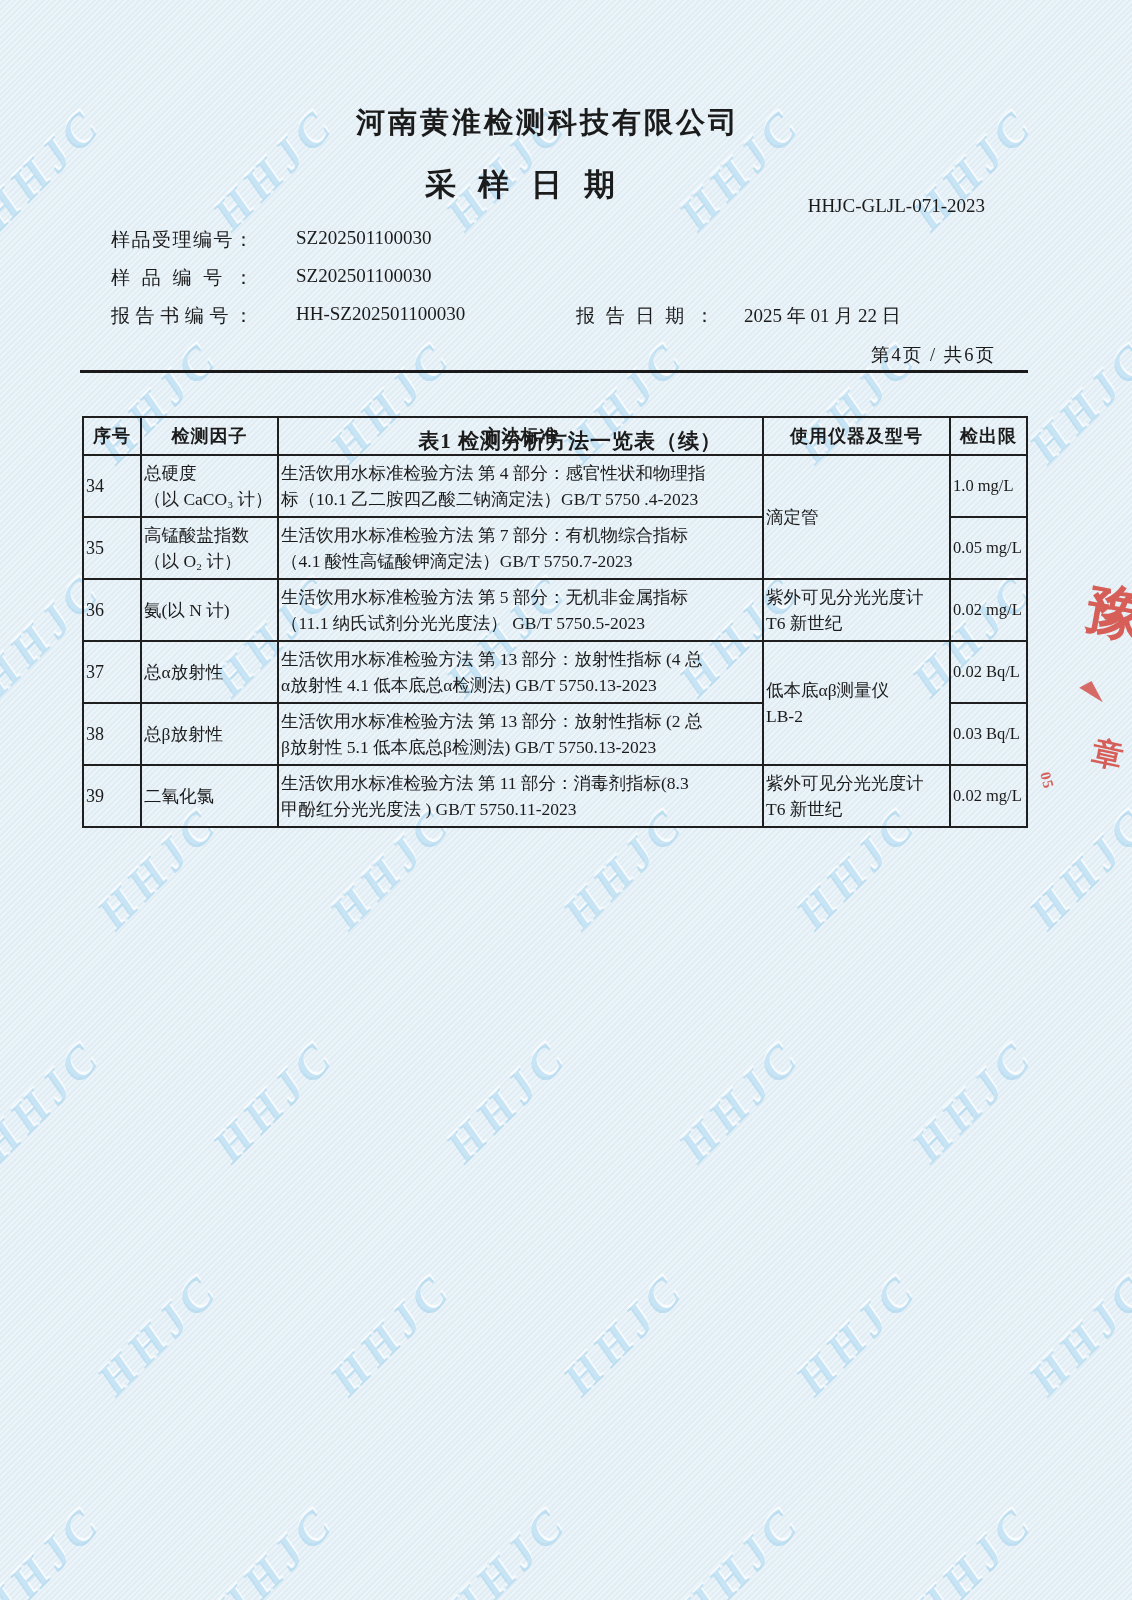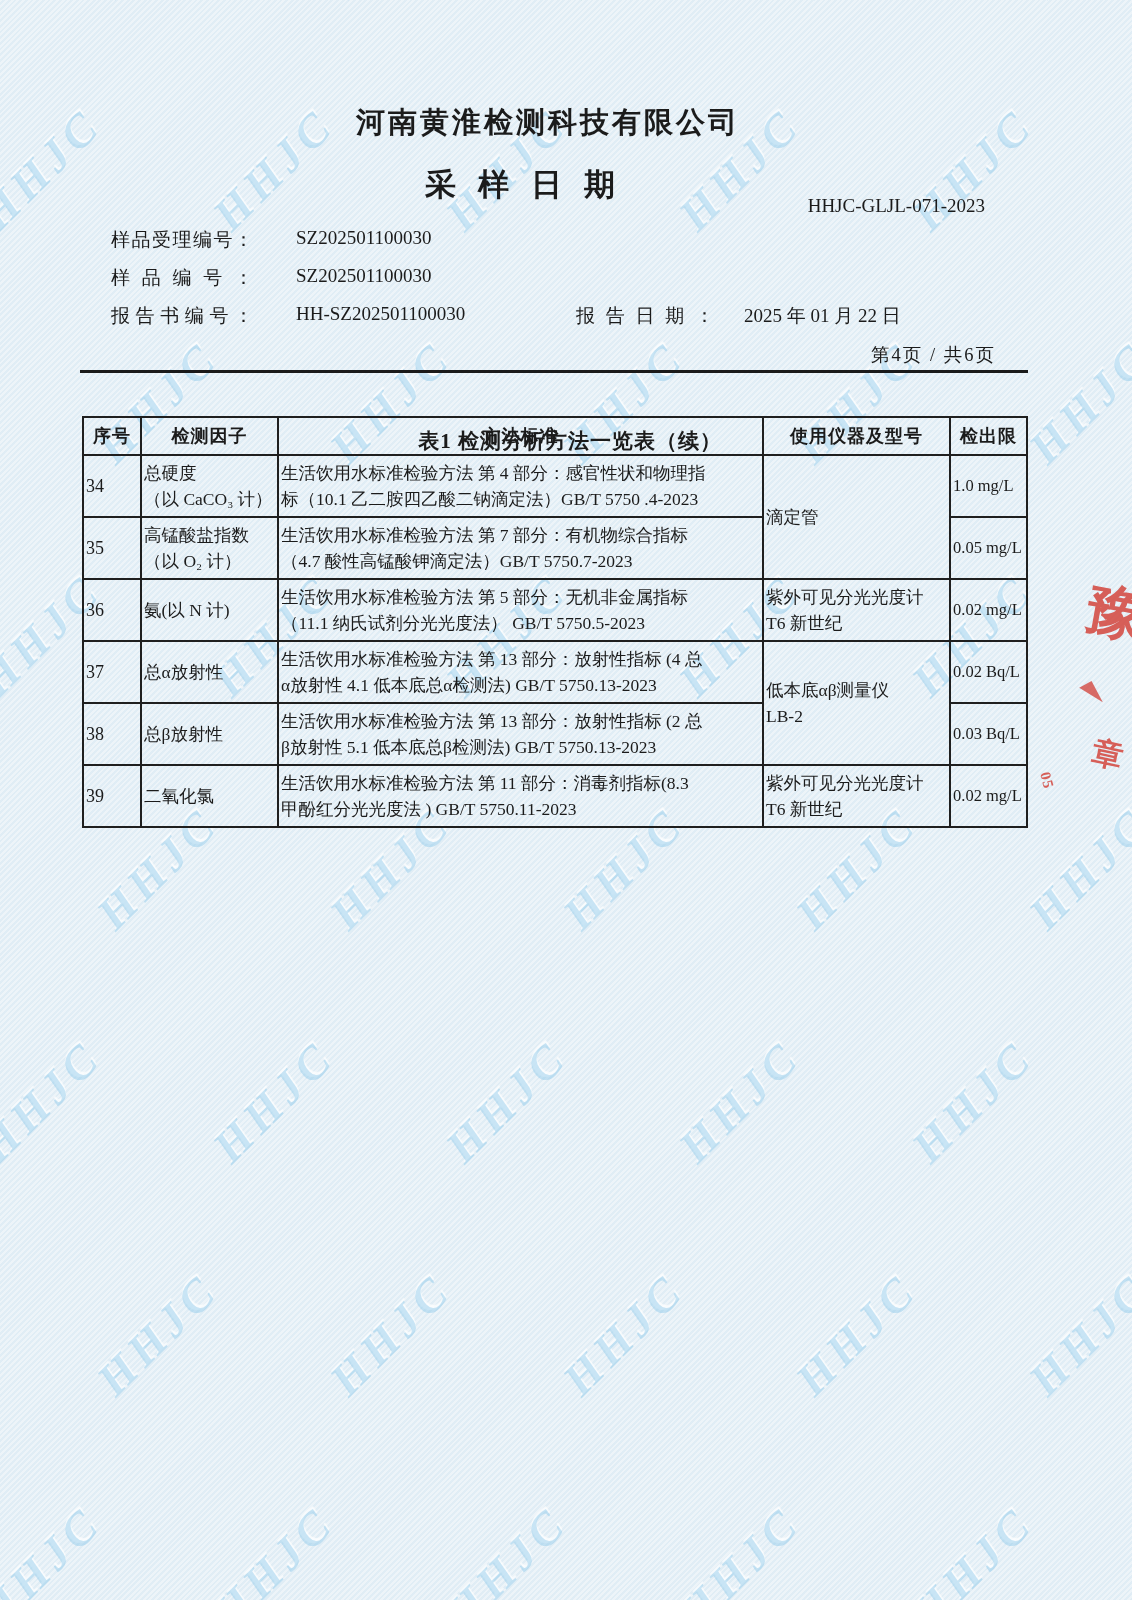--- a/index.html
+++ b/index.html
@@ -178,21 +178,21 @@
     </tr>
 
     <tr class="datarow">
       <td class="c-no">35</td>
       <td class="c-factor">
         <span>高锰酸盐指数</span><br>
         <span>（以 O₂ 计）</span>
       </td>
       <td class="c-method">
         <span>生活饮用水标准检验方法 第 7 部分：有机物综合指标</span><br>
-        <span>（4.7 酸性高锰酸钾滴定法）GB/T 5750.7-2023</span>
+        <span>（4.1 酸性高锰酸钾滴定法）GB/T 5750.7-2023</span>
       </td>
       <td class="c-limit">0.05 mg/L</td>
     </tr>
 
     <tr class="datarow">
       <td class="c-no">36</td>
       <td class="c-factor">
         <span>氨(以 N 计)</span>
       </td>
       <td class="c-method">

